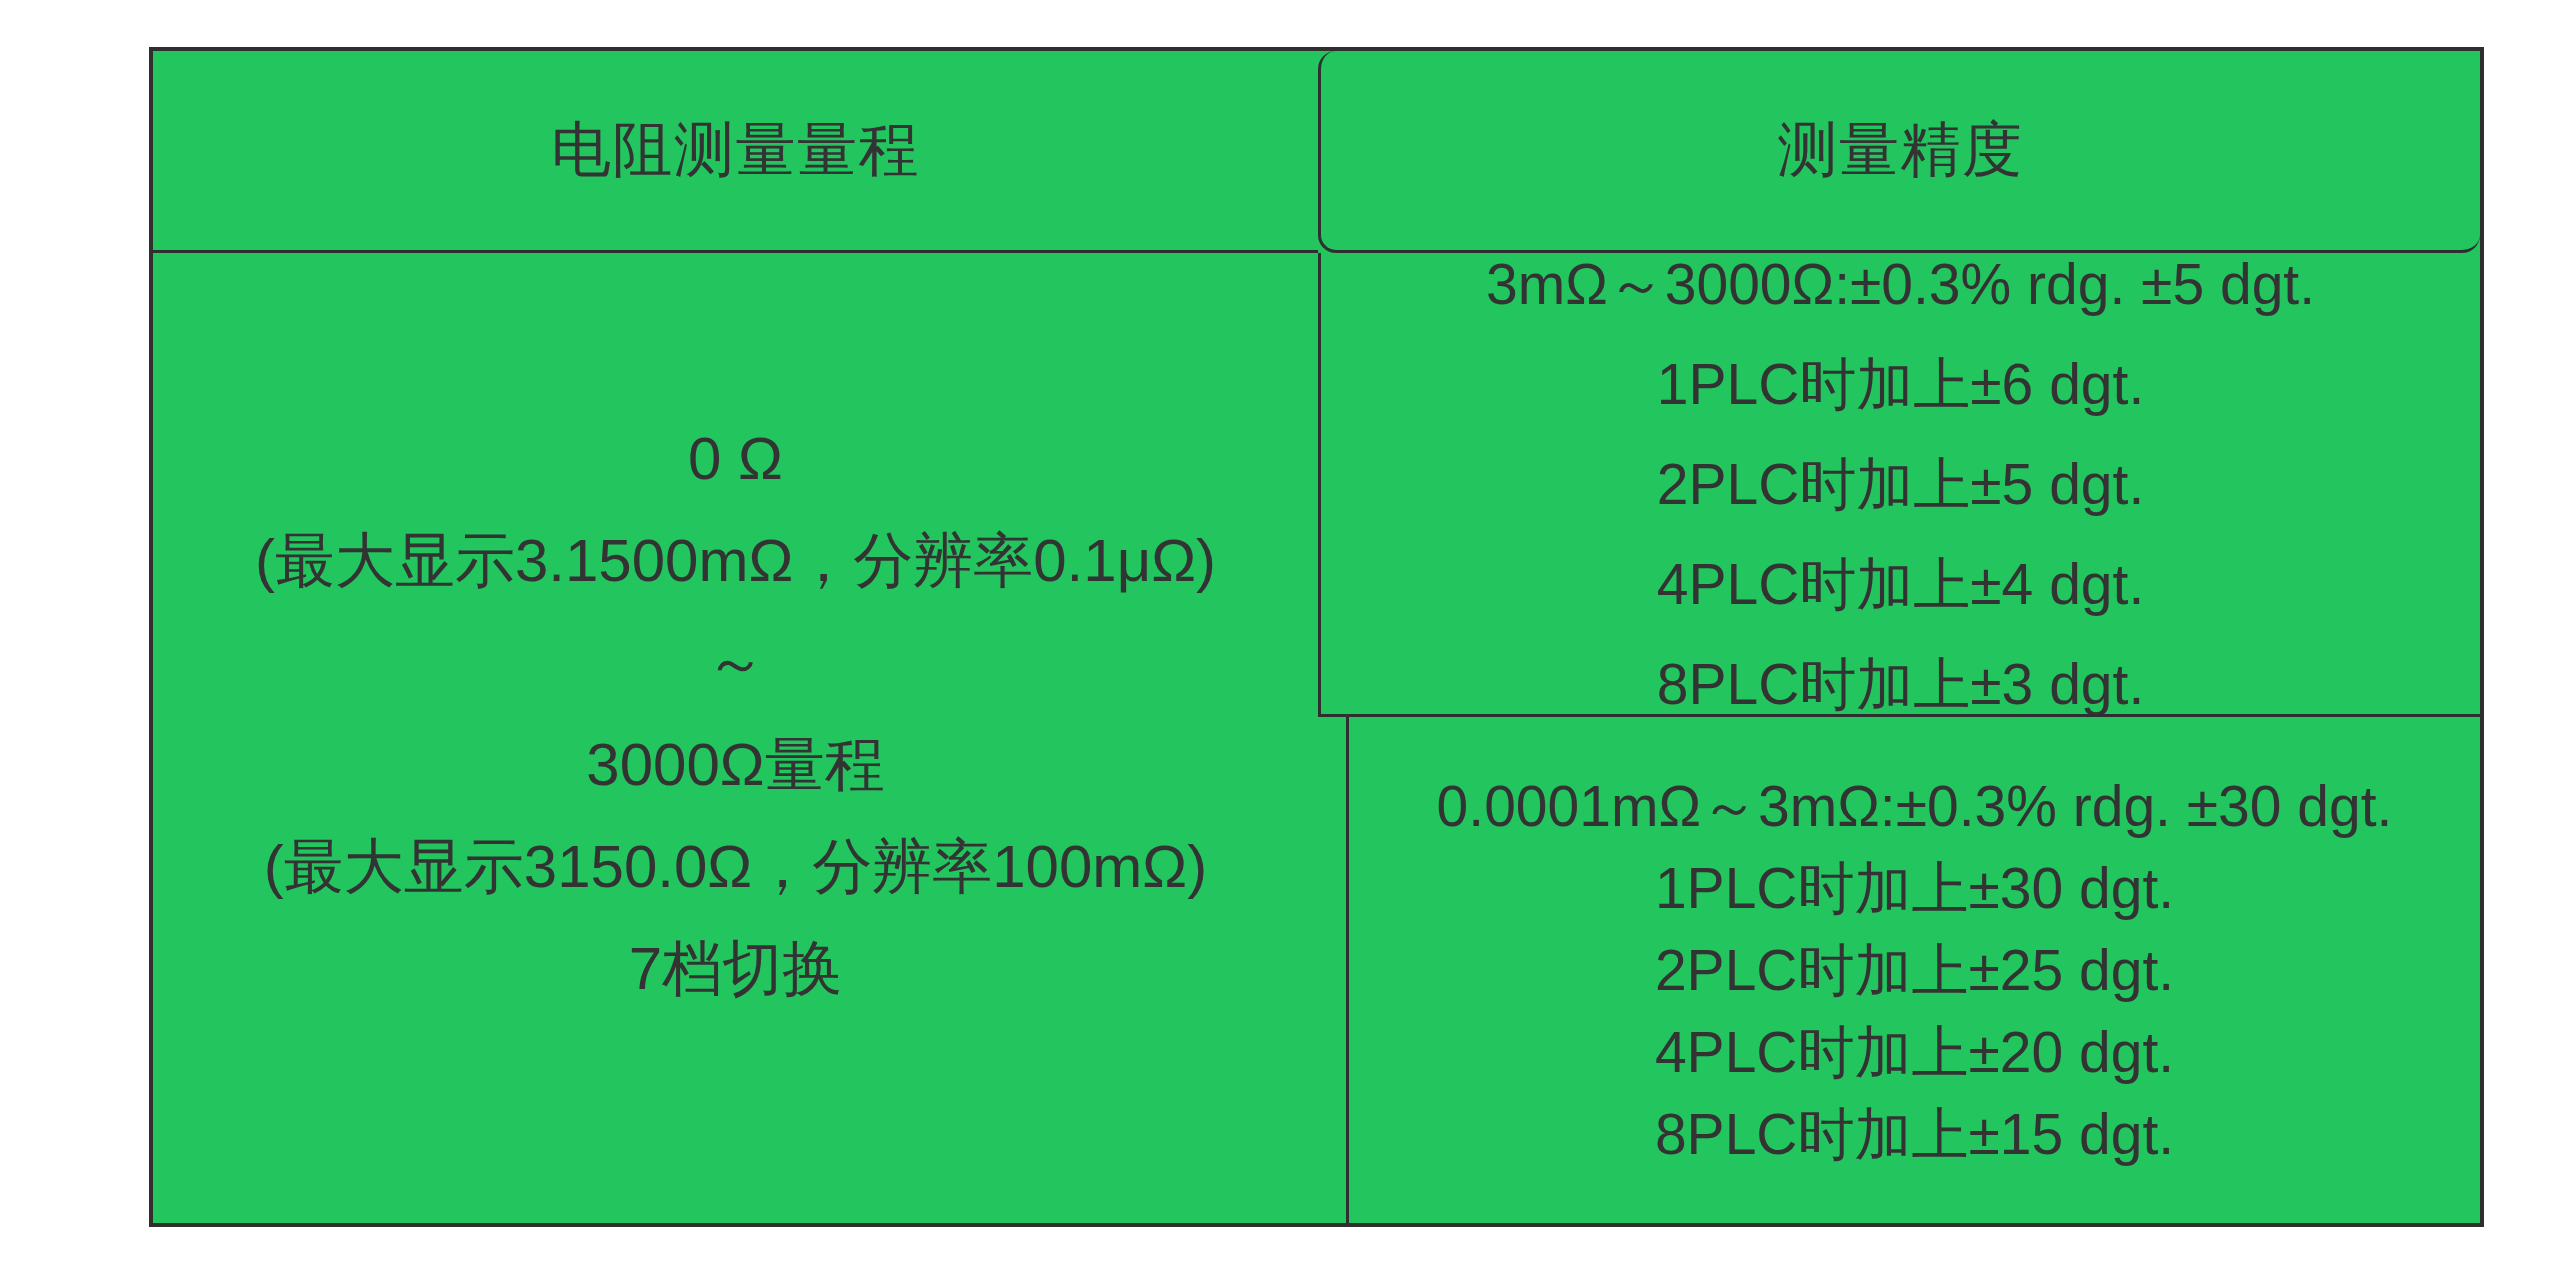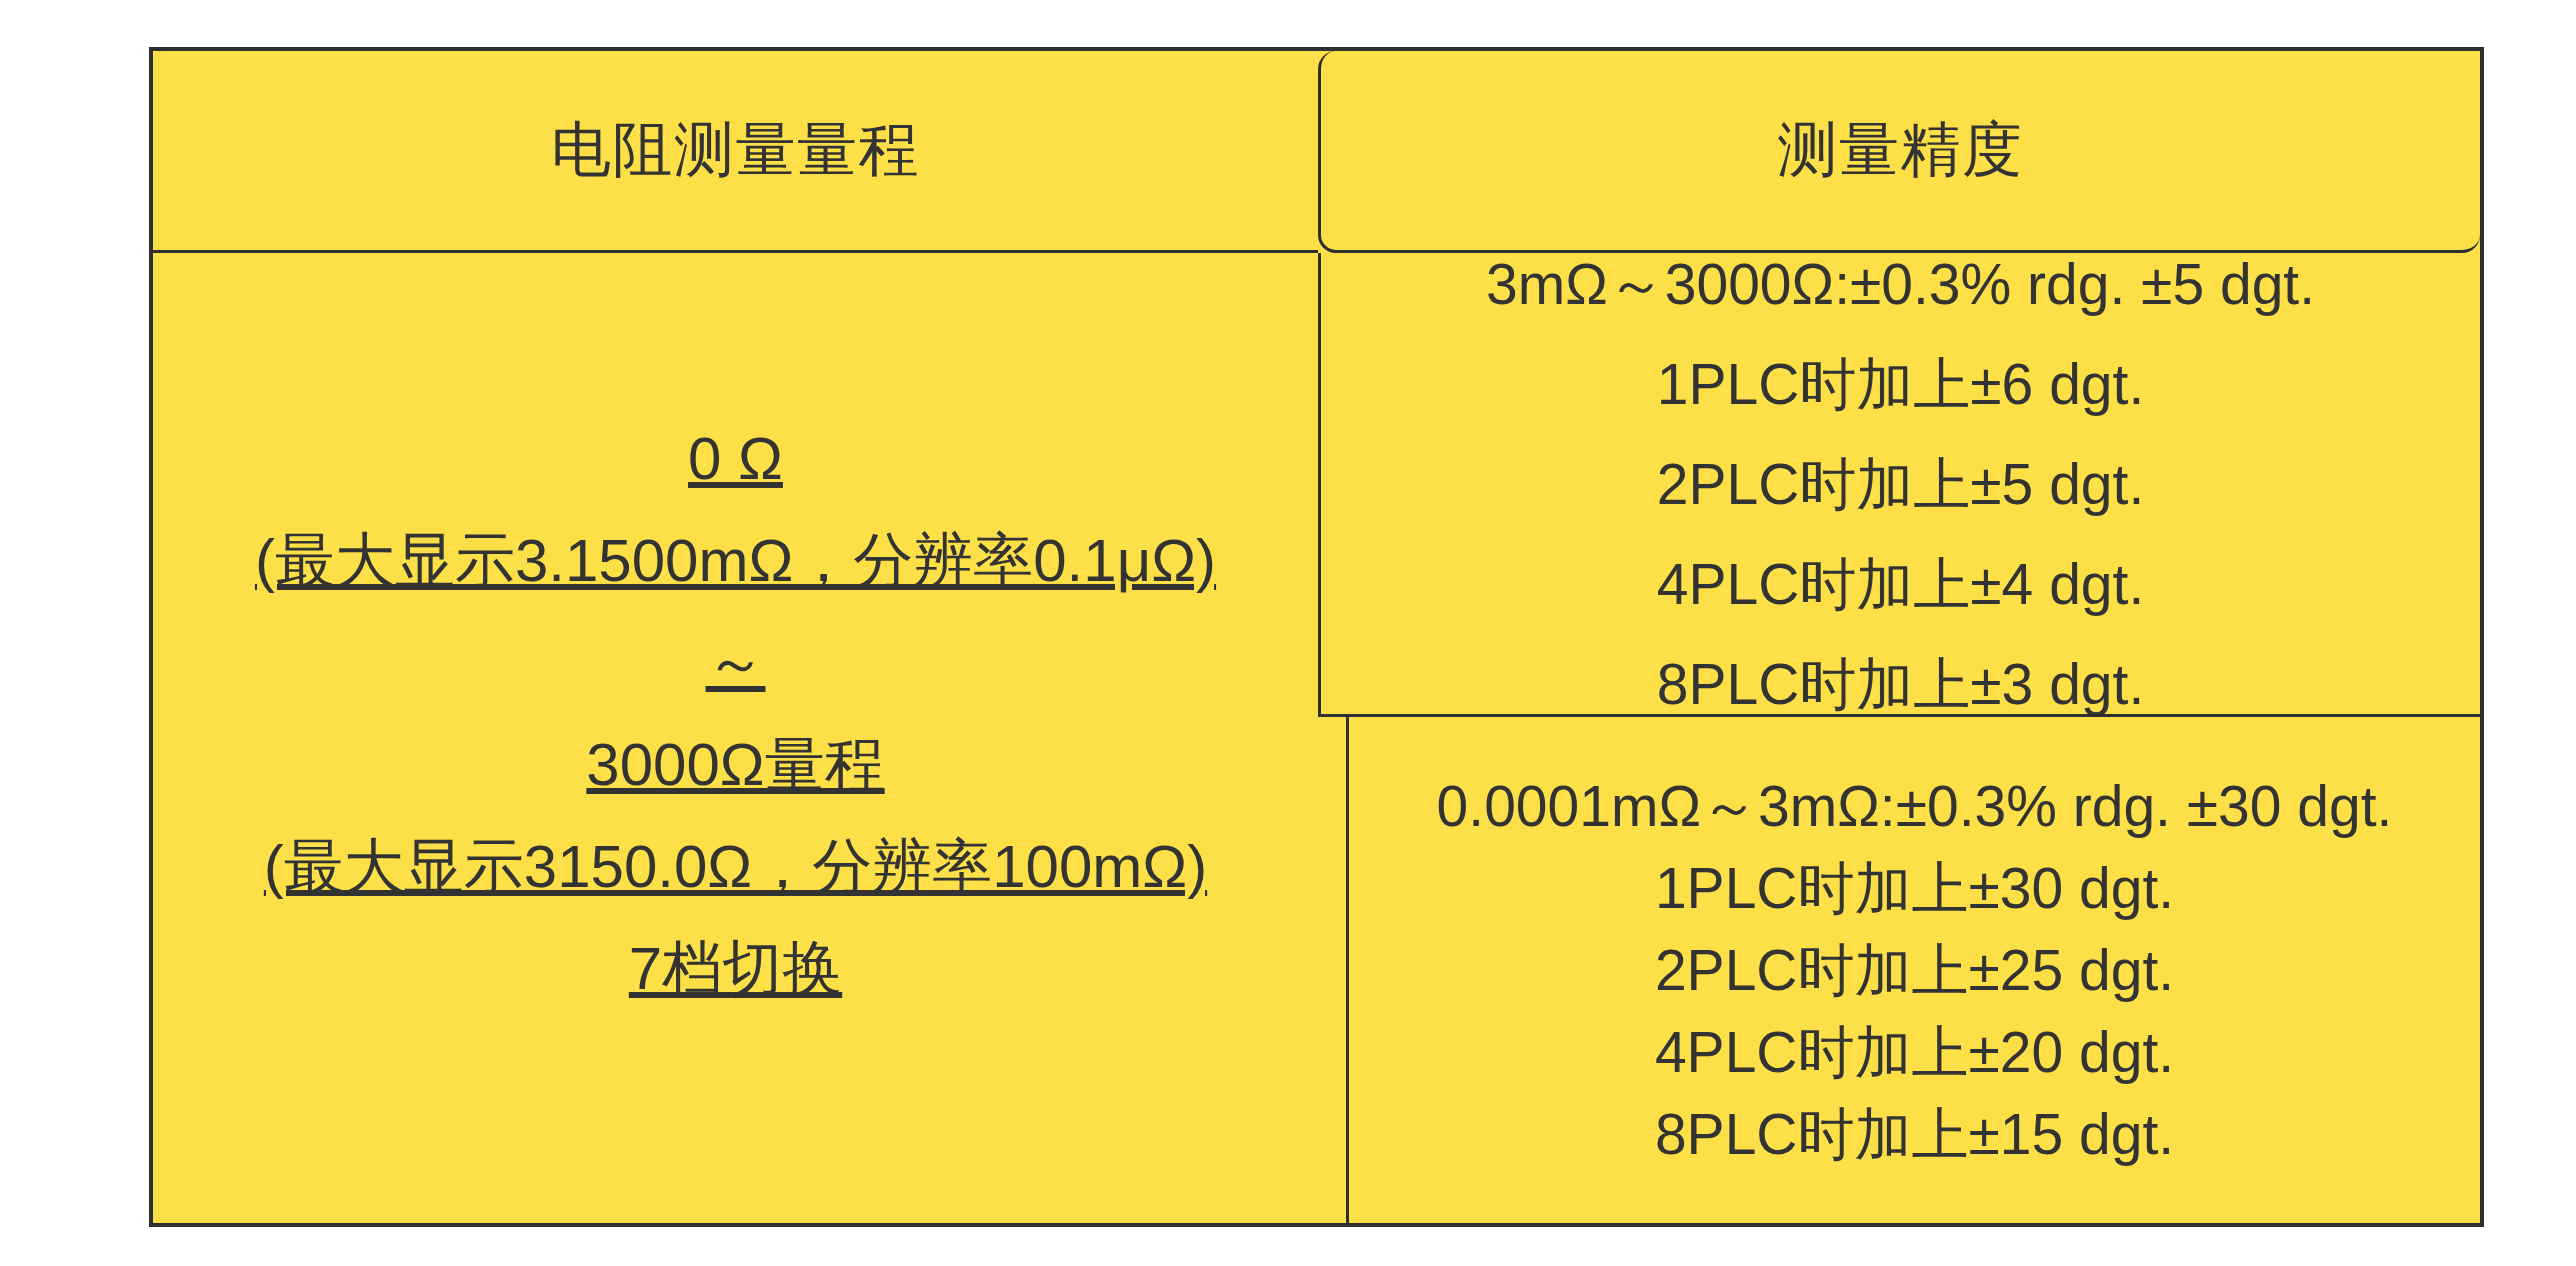--- a/index.html
+++ b/index.html
@@ -19,21 +19,21 @@
     position: absolute;
     left: 149px;
     top: 47px;
     width: 2335px;
     height: 1180px;
     box-sizing: border-box;
     border: 4.4px solid #2f2f2f;
     display: grid;
     grid-template-columns: 1165px 1fr;
     grid-template-rows: 202px 464px 1fr;
-    background: #fde047;
+    background: #22c55e;
   }
   .cell {
     display: flex;
     flex-direction: column;
     justify-content: center;
     align-items: center;
     text-align: center;
     box-sizing: border-box;
     overflow: hidden;
   }
@@ -53,21 +53,20 @@
     border-left: 3.7px solid #2f2f2f;
     border-bottom: 3.7px solid #2f2f2f;
     border-radius: 18px;
   }
   .range-cell {
     grid-column: 1;
     grid-row: 2 / 4;
     font-size: 60px;
     font-weight: 500;
     padding-bottom: 49px;
-    text-decoration: underline;
   }
   .range-cell .line {
     line-height: 102px;
     white-space: nowrap;
   }
   .accuracy-cell {
     font-size: 57px;
     font-weight: 500;
   }
   .accuracy-cell .line {

